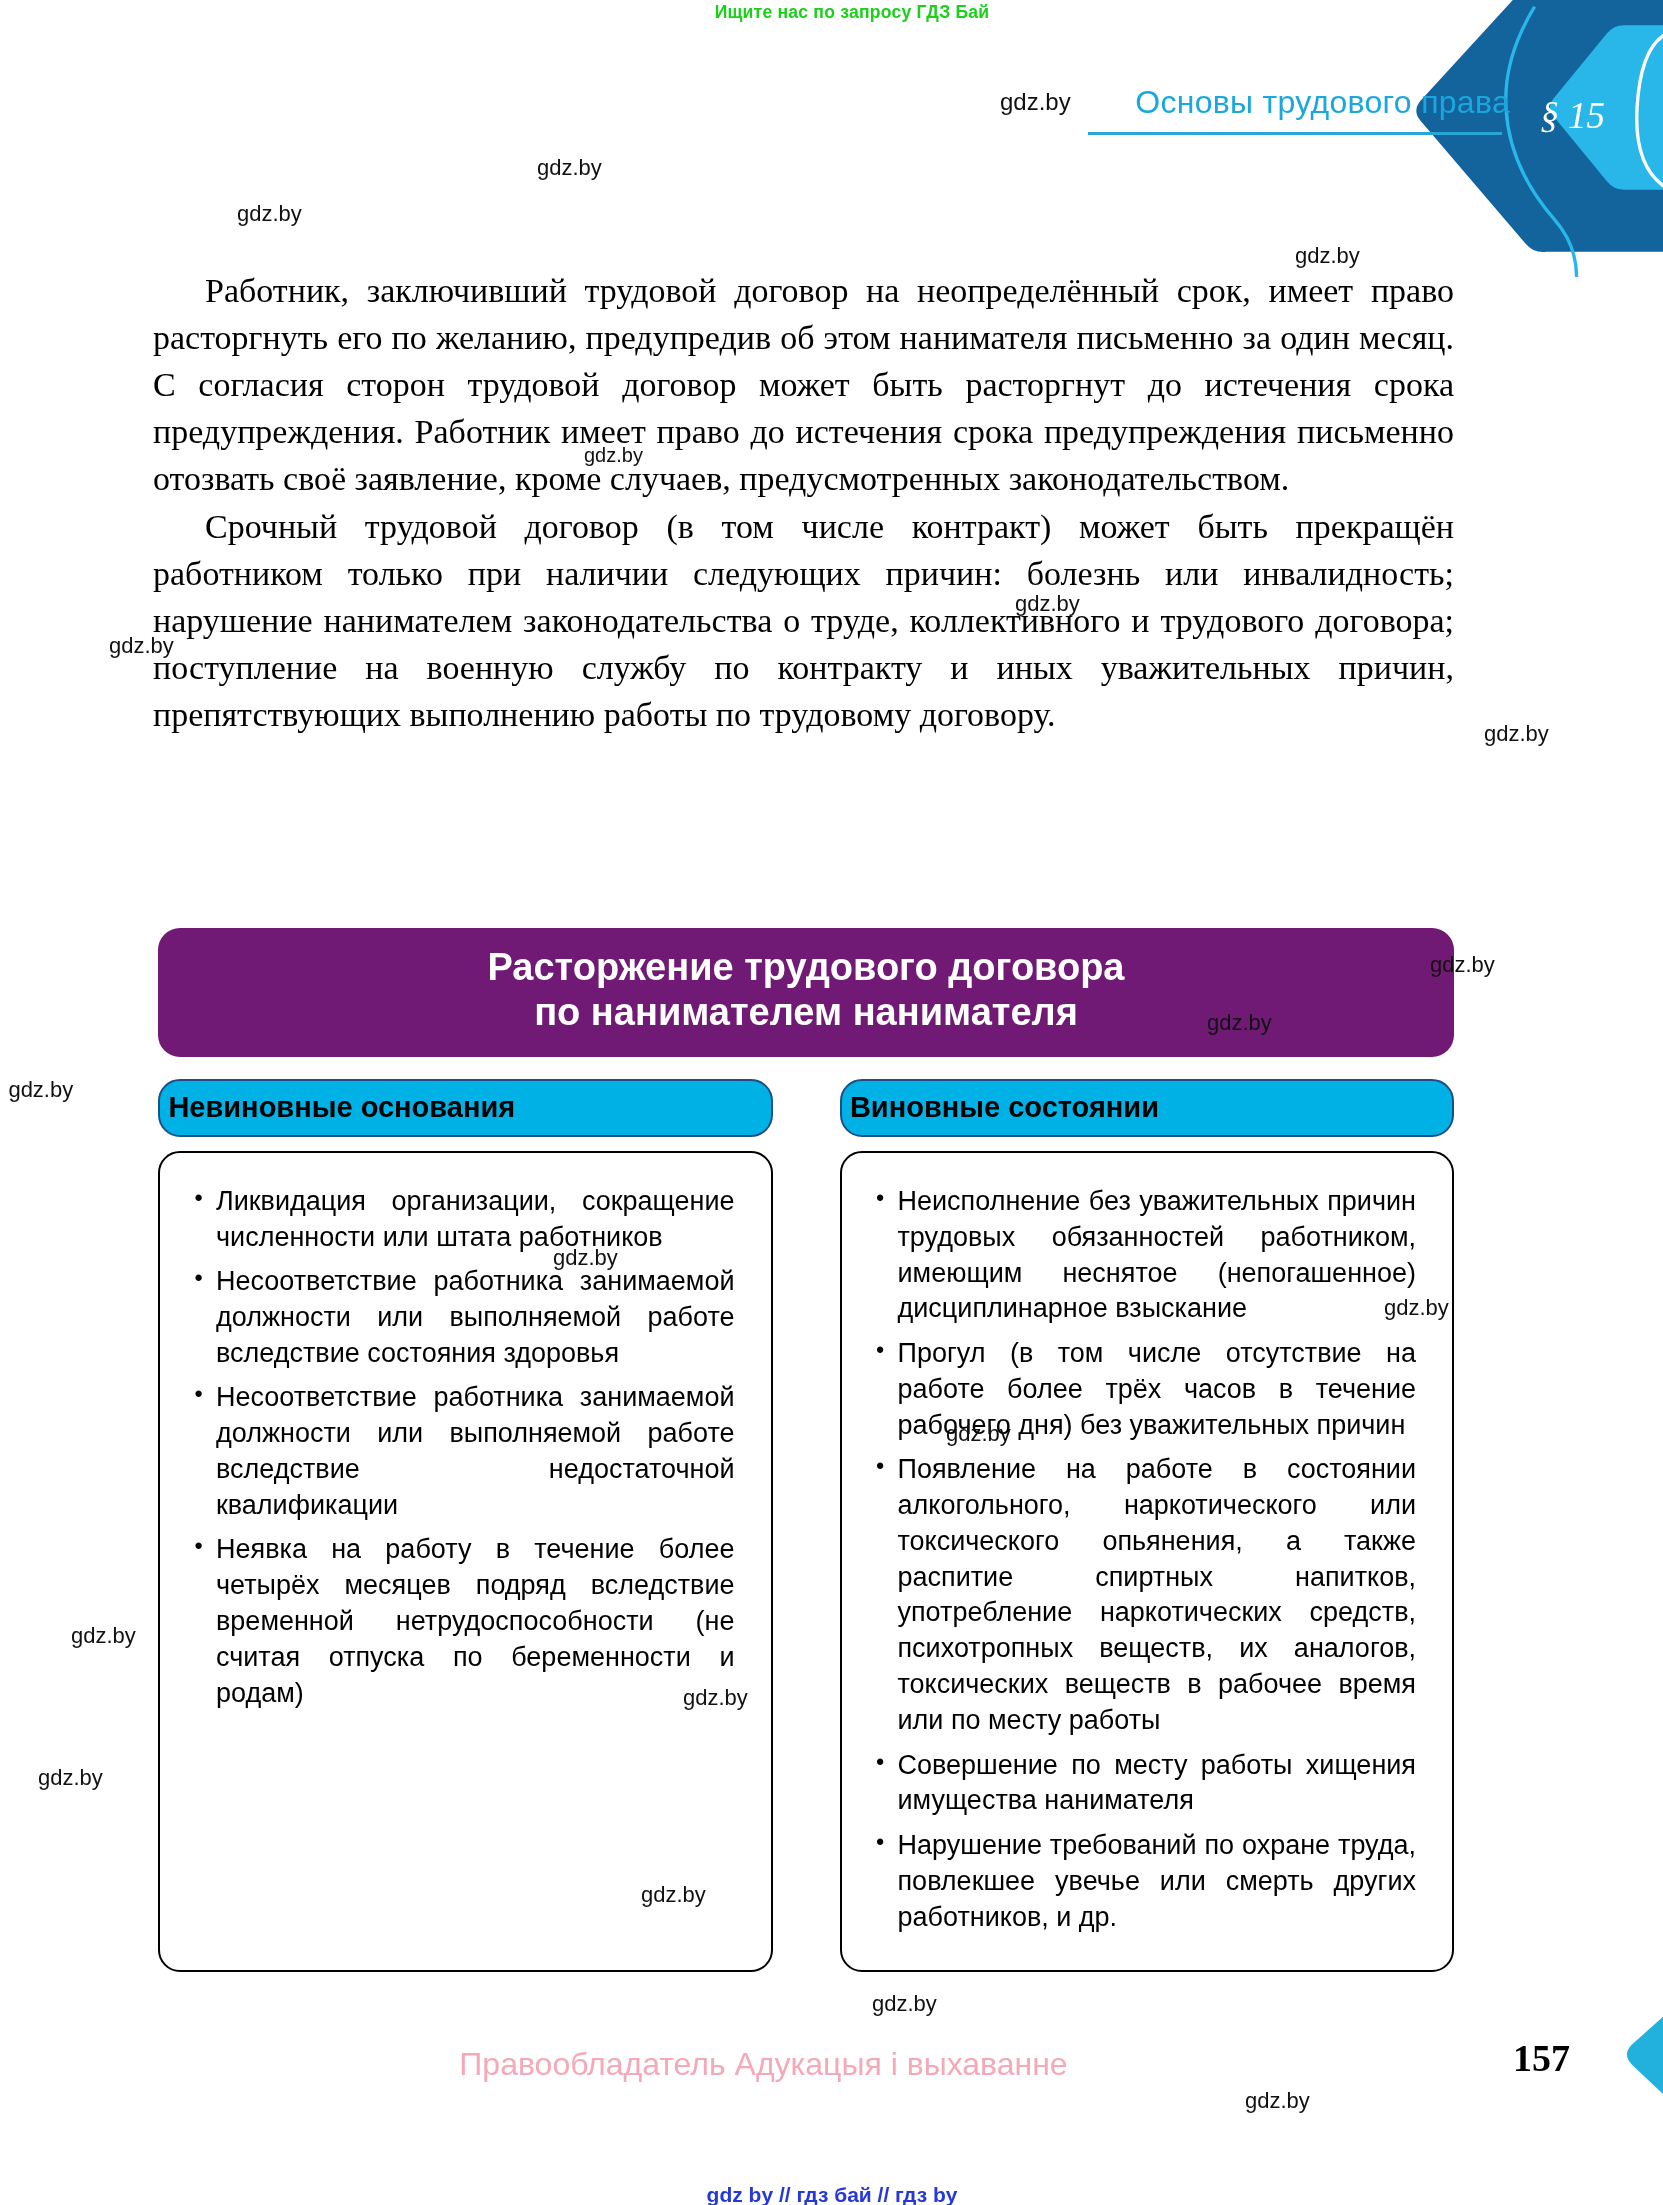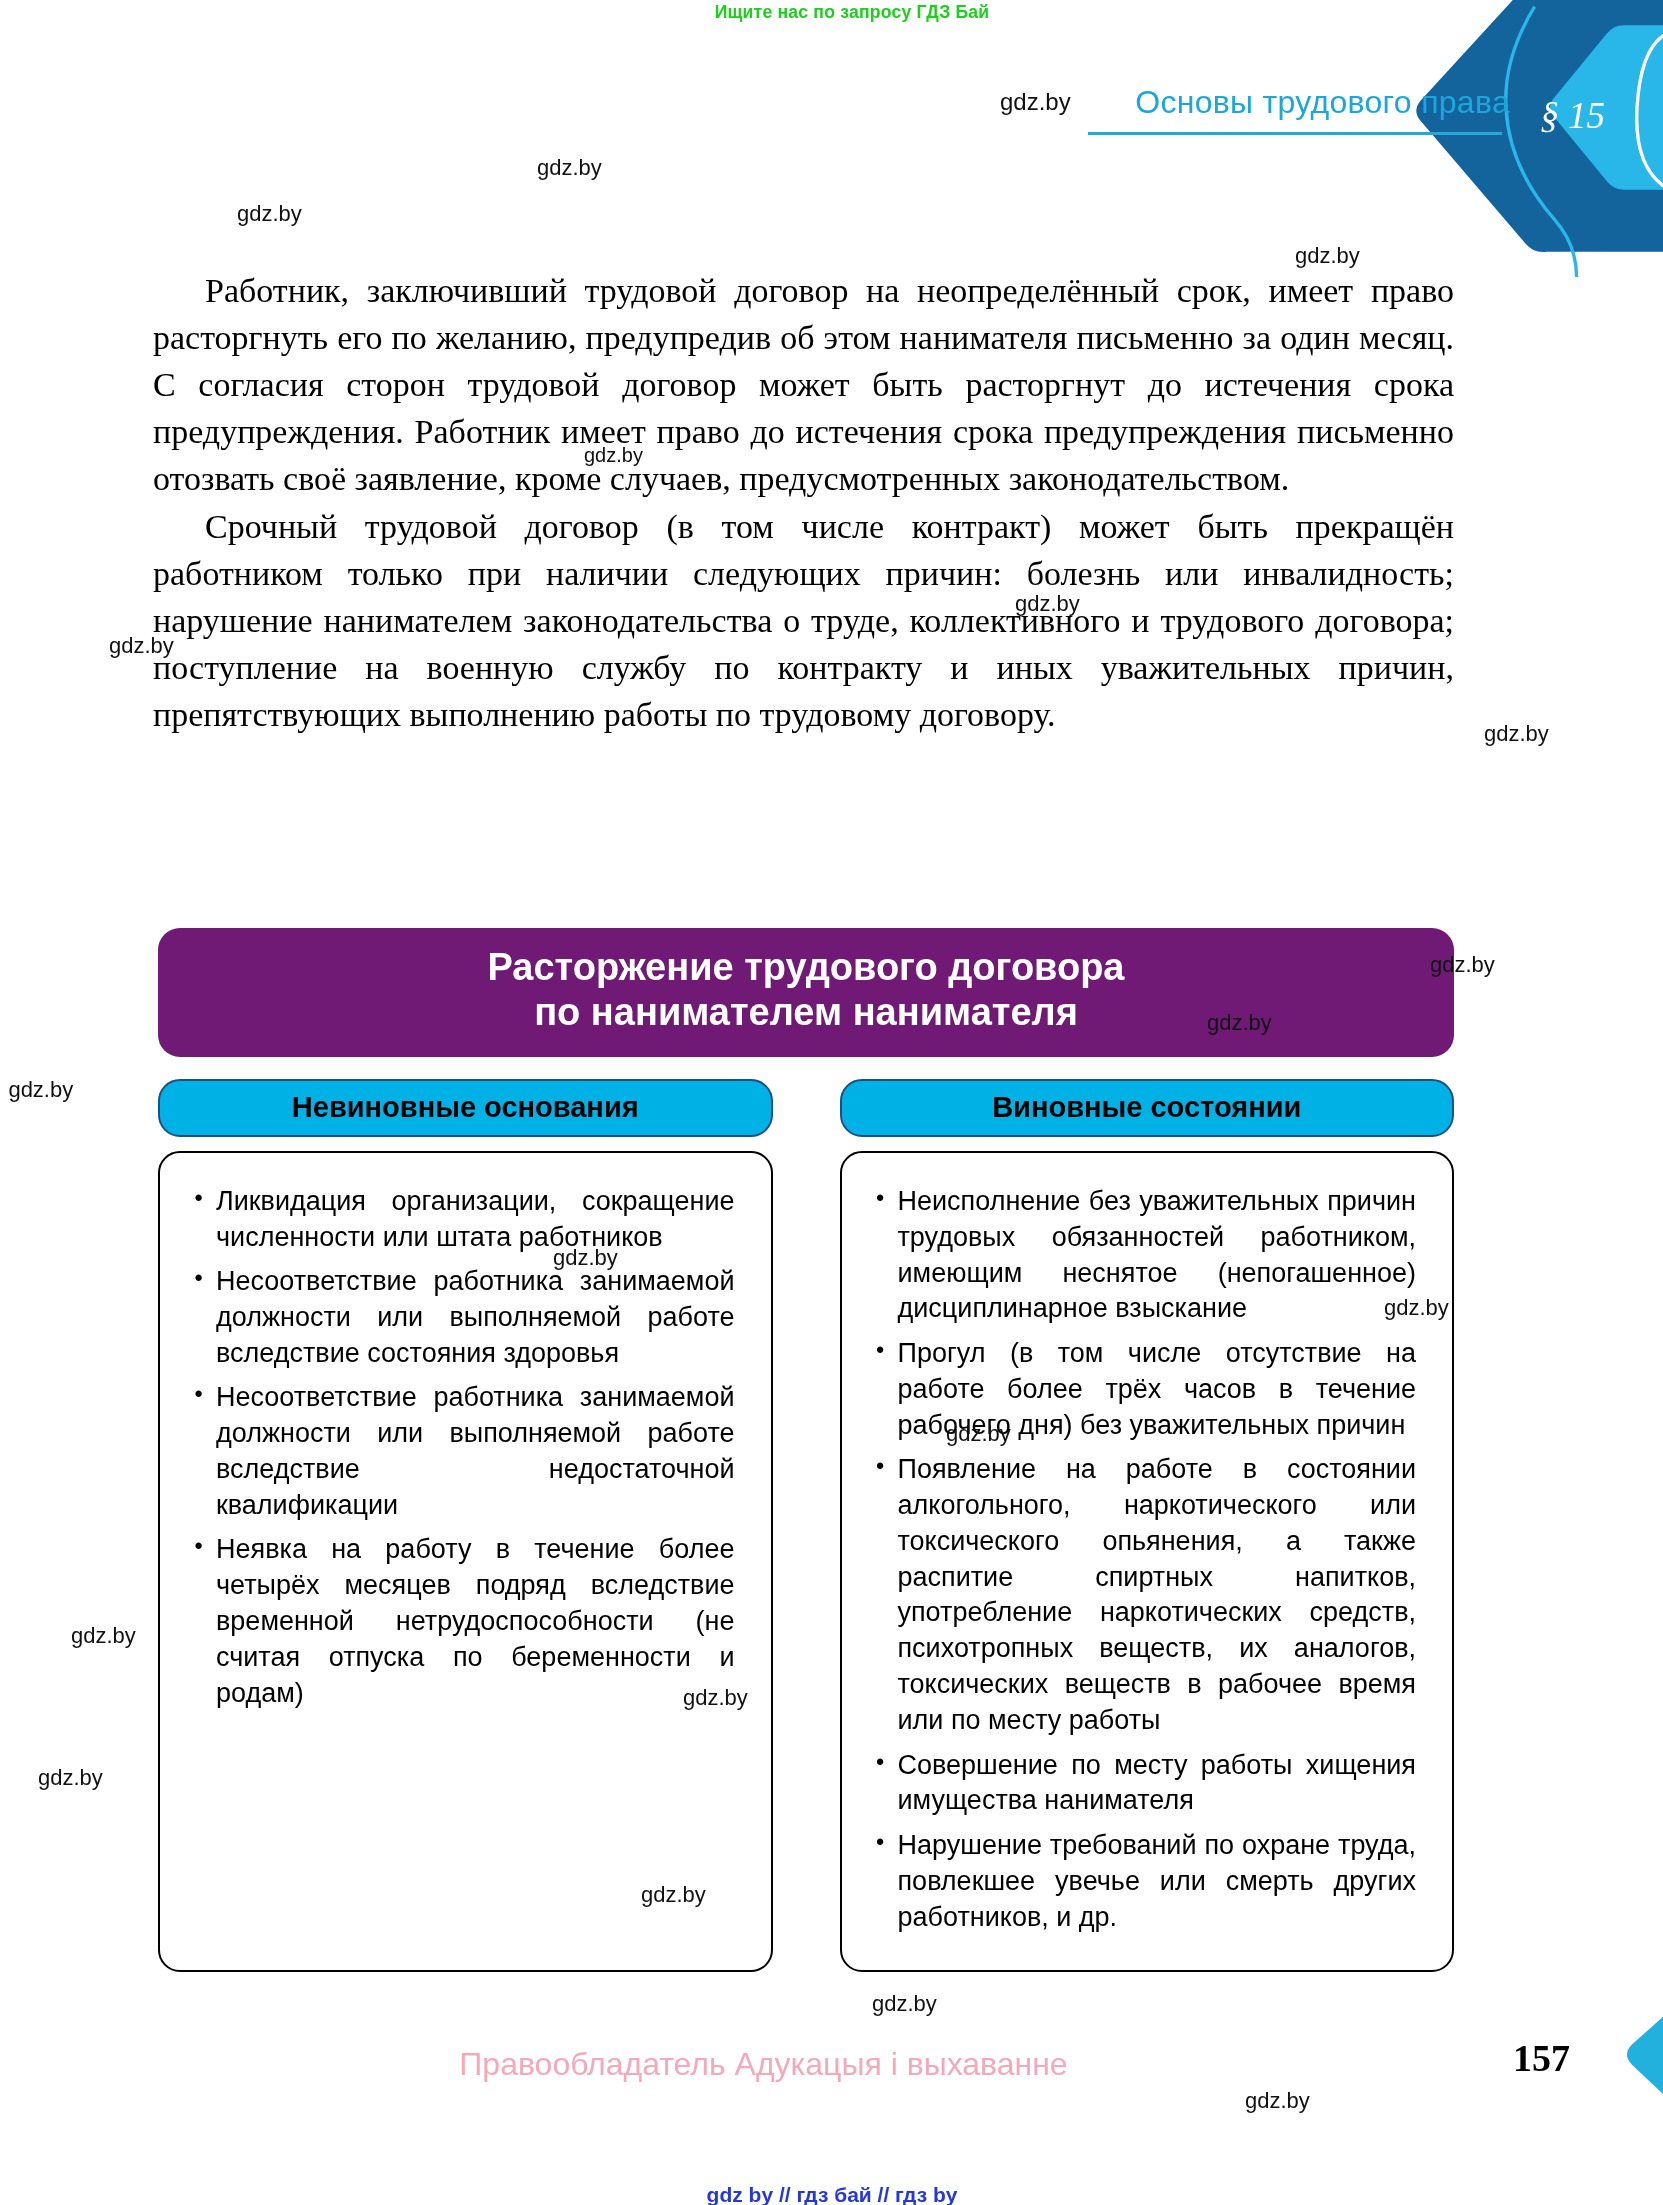--- a/index.html
+++ b/index.html
@@ -121,21 +121,20 @@
   .scheme-col {
     flex: 1 1 0;
     min-width: 0;
     display: flex;
     flex-direction: column;
   }
   .col-head {
     background: #00b1e6;
     border: 2.5px solid #1d4f86;
     border-radius: 22px;
-    text-align: center;
     font-family: "Liberation Sans", sans-serif;
     font-weight: 700;
     font-size: 29px;
     color: #000;
     padding: 10px 8.4px 11.7px;
   }
   .col-head.wide { }
   .col-body {
     margin-top: 13.4px;
     border: 2.5px solid #000;

